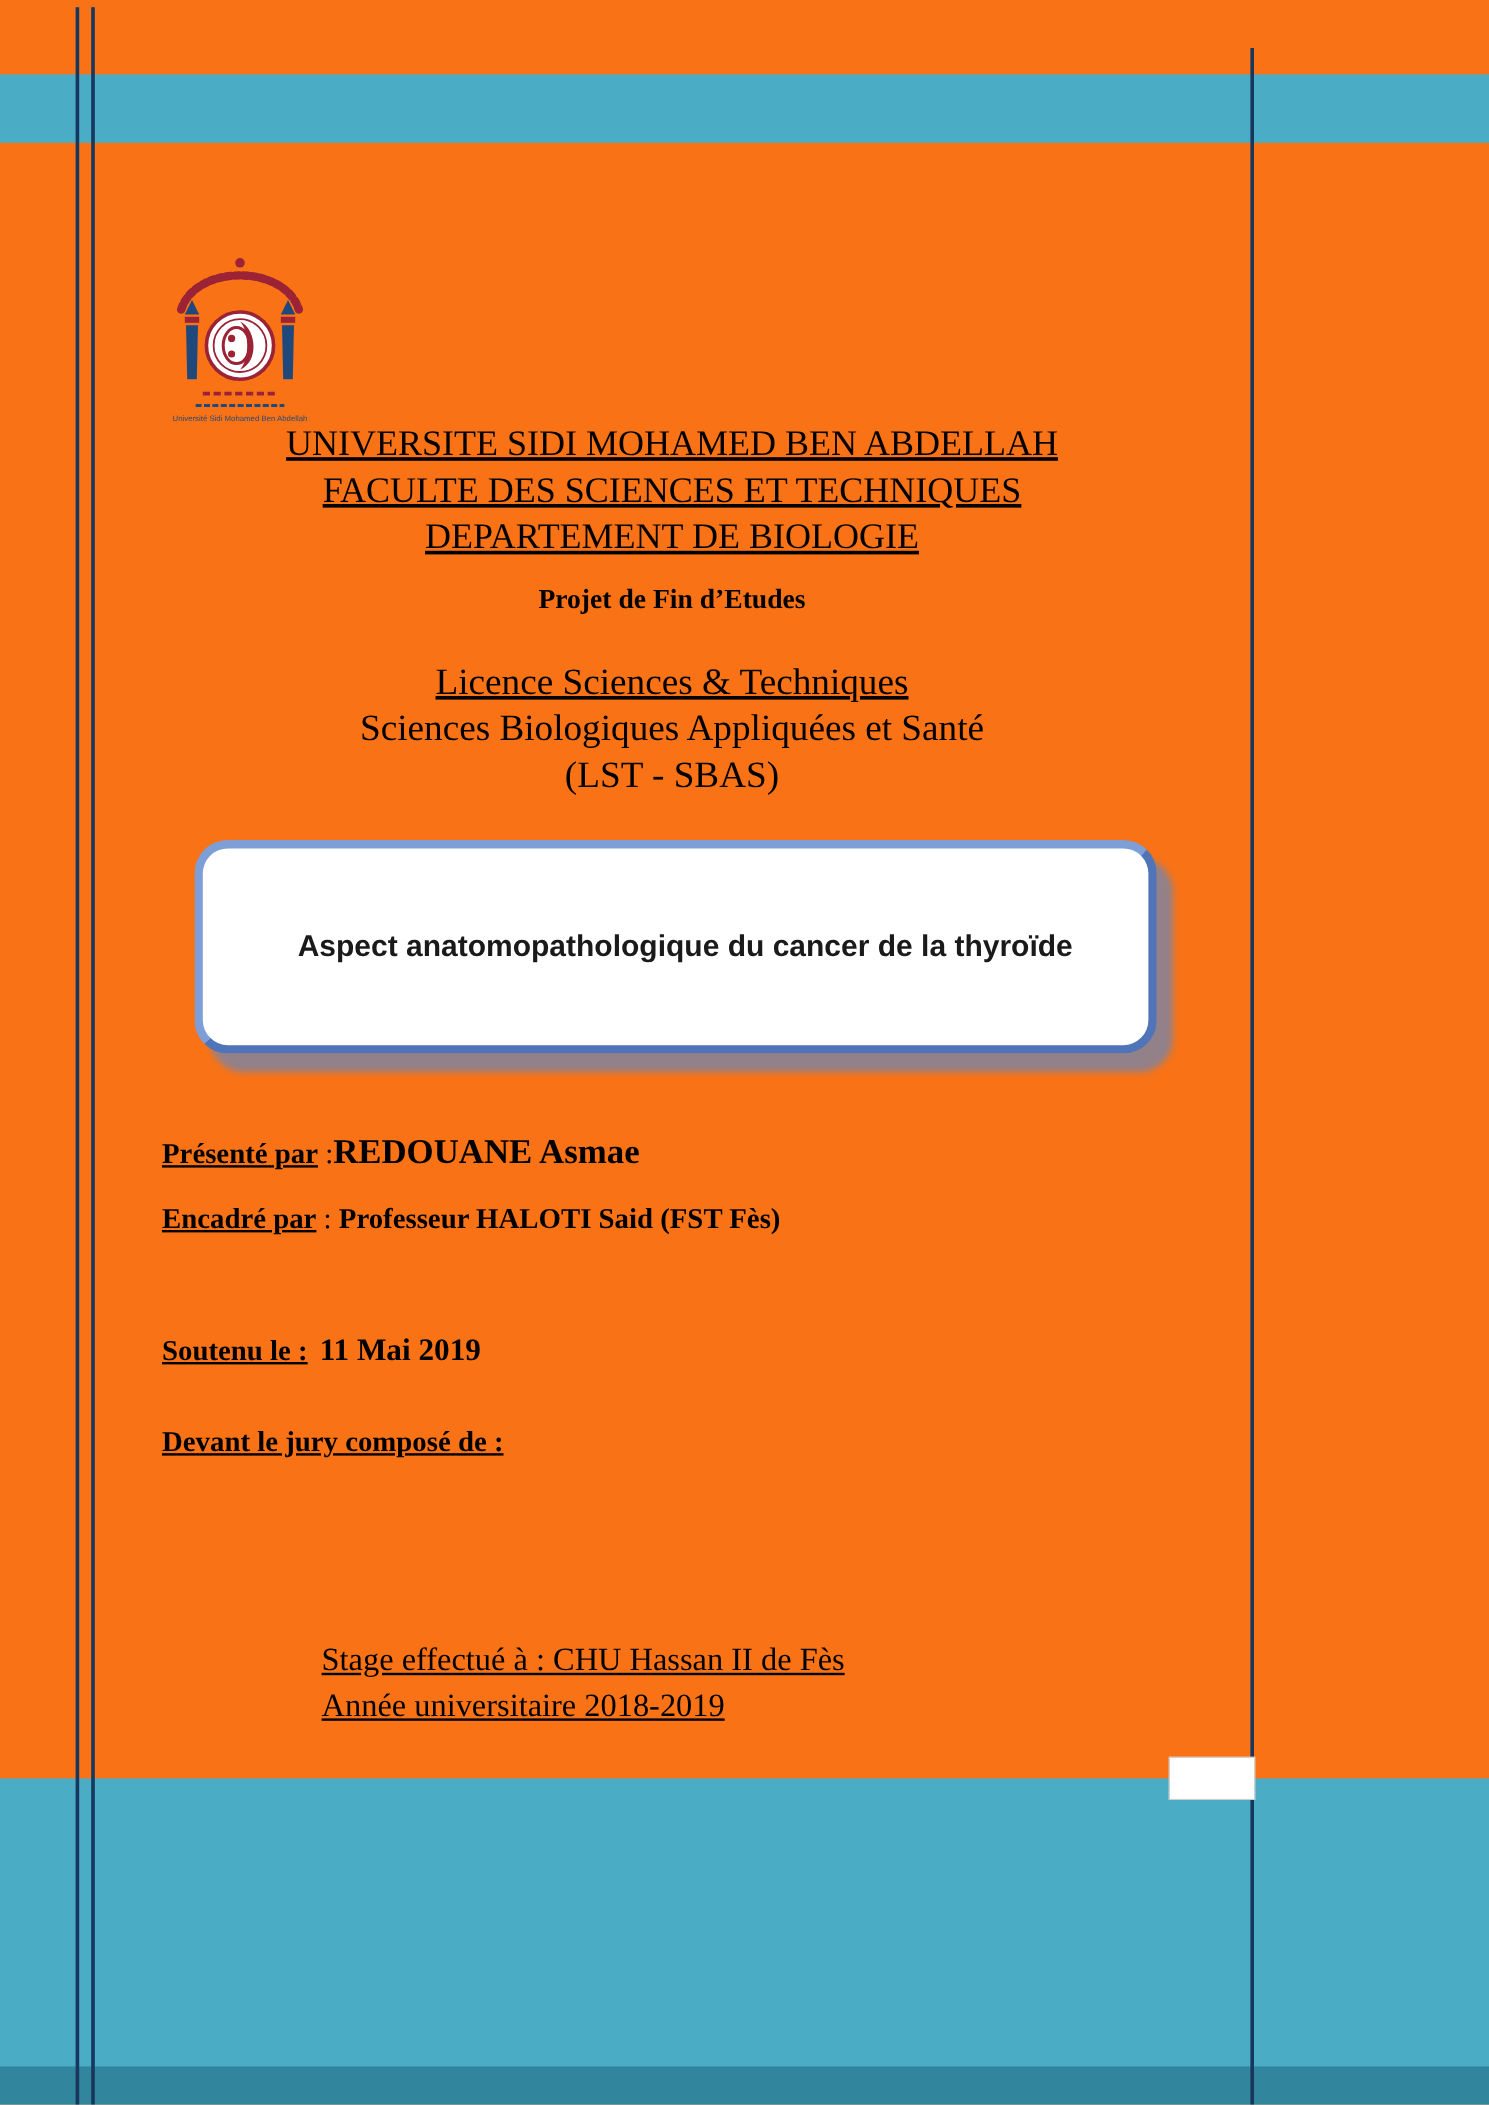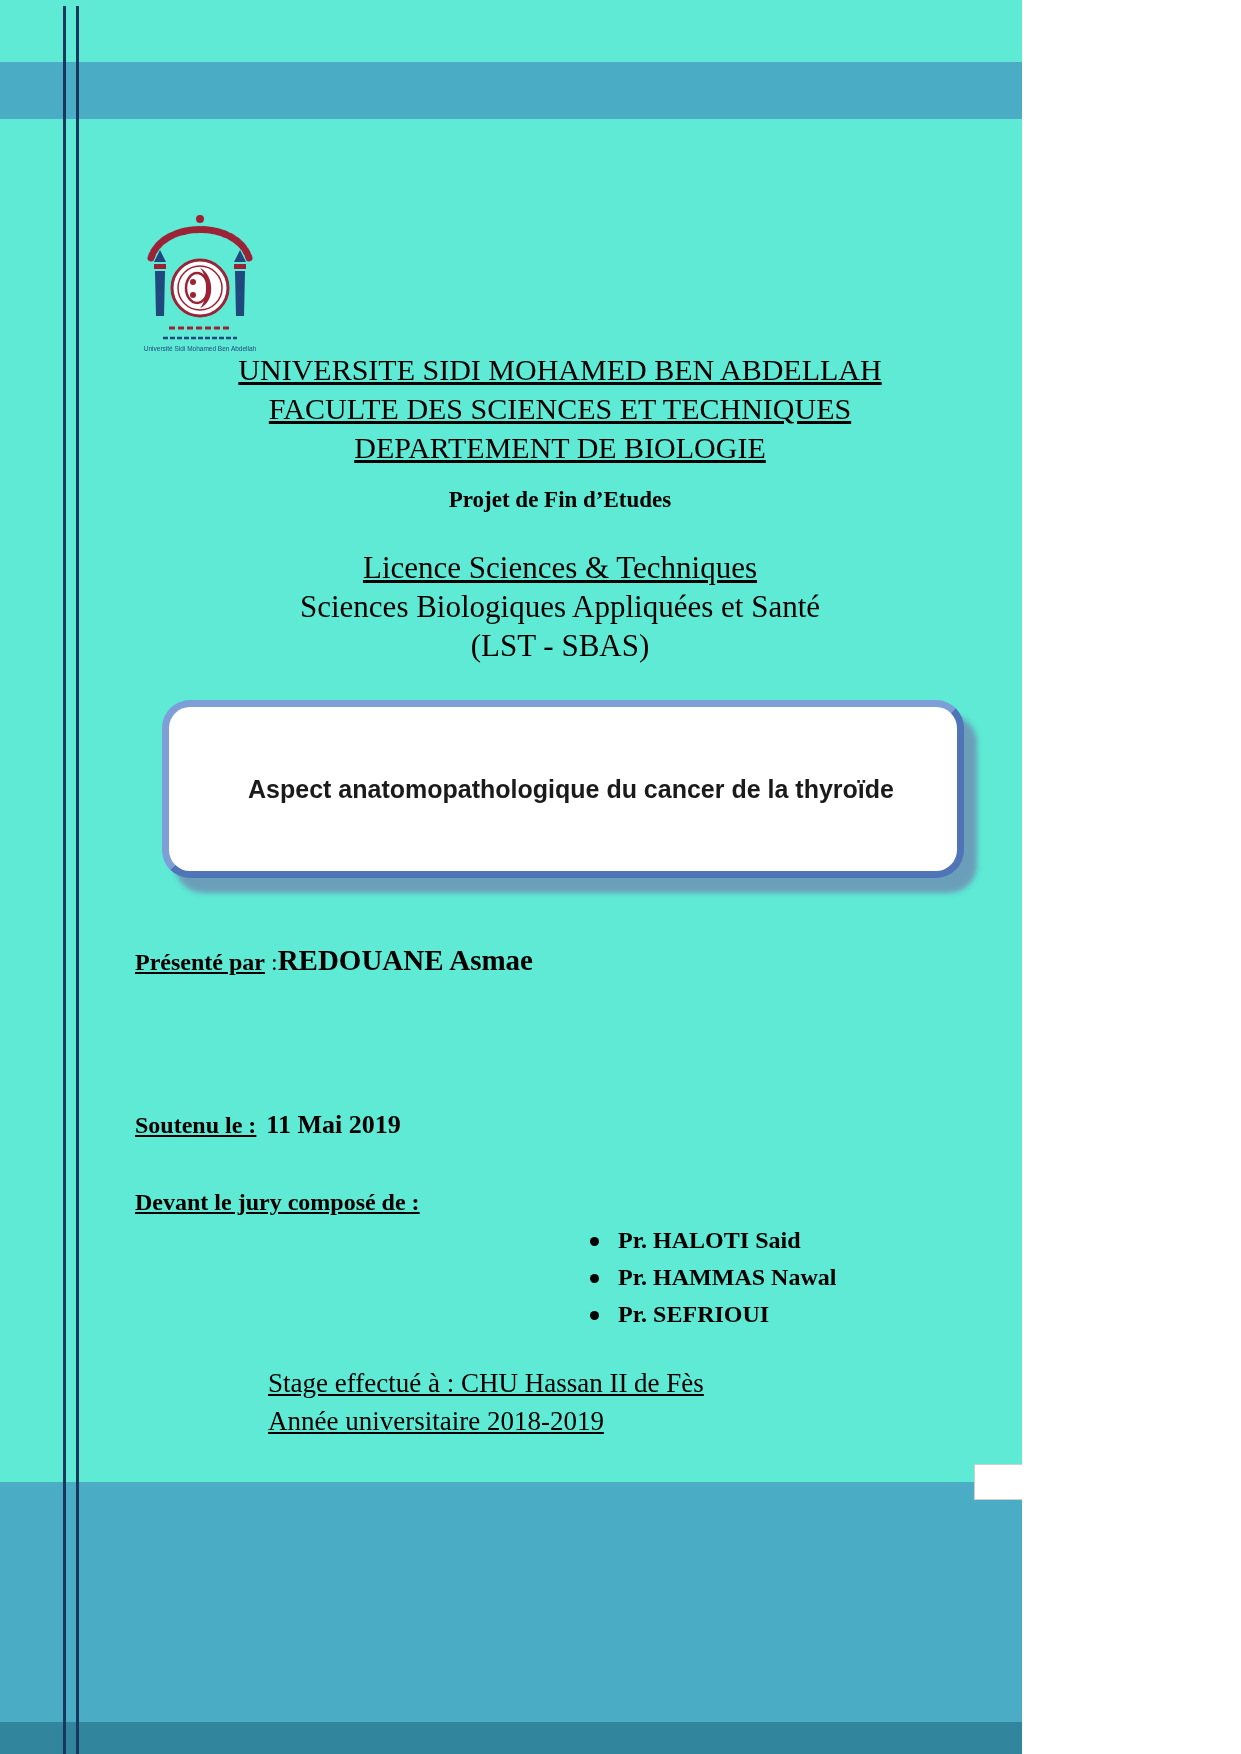--- a/index.html
+++ b/index.html
@@ -1,19 +1,19 @@
 <!DOCTYPE html>
 <html><head>
 <meta charset="utf-8">
 <style>
   html,body{margin:0;padding:0;background:#ffffff;}
   .page{
     position:relative;
-    width:1022px;height:1754px;
-    background:#5eead4;
+    width:1241px;height:1754px;
+    background:#f97316;
     overflow:hidden;
     font-family:"Liberation Serif", serif;
     color:#000;
   }
   
   .band-top{position:absolute;left:0;top:62px;width:100%;height:57px;background:#4BACC6;}
   .band-bottom{position:absolute;left:0;top:1482px;width:100%;height:272px;background:#4BACC6;}
   .band-bottom-dark{position:absolute;left:0;top:1722px;width:100%;height:32px;background:#31859C;}
   .vline{position:absolute;width:3px;background:#17375E;}
   .vline.l1{left:63px;top:6px;height:1748px;}
@@ -130,34 +130,32 @@
   </div>
 
   <div class="title-box">
     <div class="title-text">Aspect anatomopathologique du cancer de la thyroïde</div>
   </div>
 
   <div class="detail presented">
     <span class="label">Présenté par</span><span> :</span><span class="name">REDOUANE Asmae</span>
   </div>
 
+  <div class="detail supervised">
+    <span class="label">Encadré par</span><span> : </span><span class="value">Professeur HALOTI Said (FST Fès)</span>
+  </div>
 
 
   <div class="detail defended">
     <span class="label">Soutenu le :</span><span class="value">11 Mai 2019</span>
   </div>
 
   <div class="detail jury-label">
     <span class="label">Devant le jury composé de :</span>
   </div>
 
-  <ul class="jury-list">
-    <li>Pr. HALOTI Said</li>
-    <li>Pr. HAMMAS Nawal</li>
-    <li>Pr. SEFRIOUI</li>
-  </ul>
 
   <div class="stage-block">
     <div><span class="u">Stage effectué à : CHU Hassan II de Fès</span></div>
     <div><span class="u">Année universitaire 2018-2019</span></div>
   </div>
 
 </div>
 
 </body></html>

